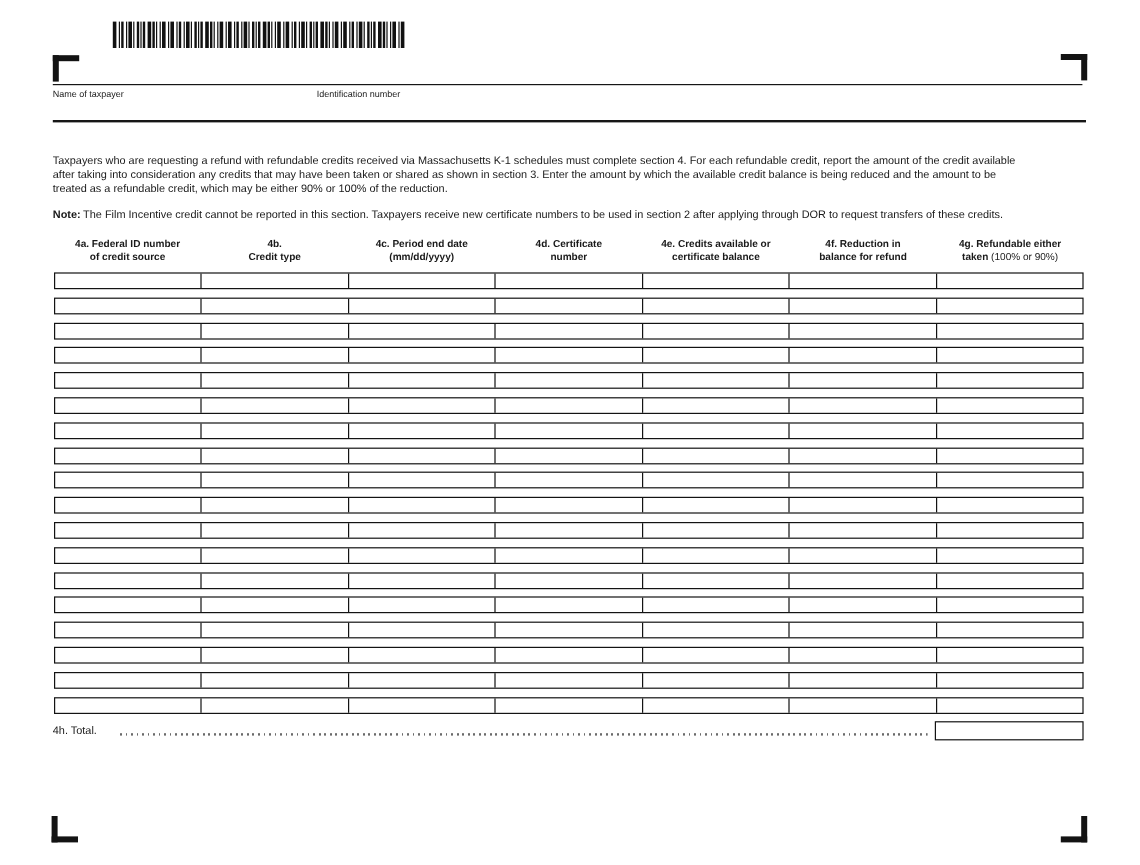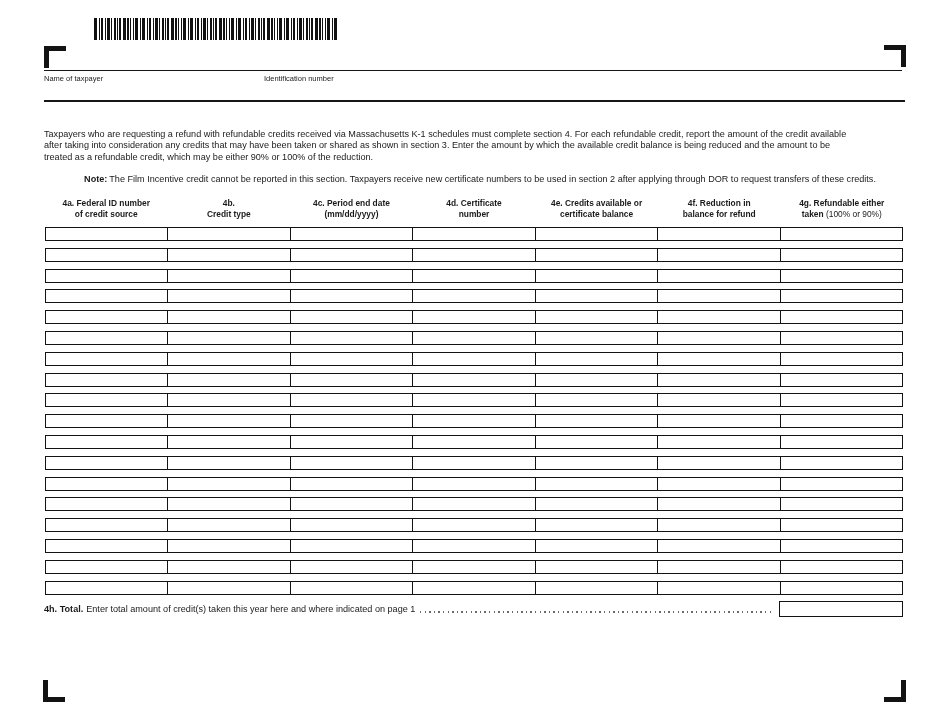--- a/index.html
+++ b/index.html
@@ -23,37 +23,37 @@
 
   .small-label{position:absolute;top:74px;font-size:7.5px;color:#222;white-space:nowrap;}
   .lbl-name{left:44px;}
   .lbl-id{left:264px;}
 
   .title{position:absolute;left:44px;top:109px;margin:0;font-size:14px;font-weight:bold;
          letter-spacing:.15px;white-space:nowrap;}
 
   .intro{position:absolute;left:44px;top:129px;width:872px;margin:0;font-size:9.1px;
          line-height:11.4px;white-space:pre-line;}
-  .note{position:absolute;left:44px;top:174px;width:872px;margin:0;font-size:9.1px;line-height:11.4px;text-align:center;}
+  .note{position:absolute;left:44px;top:174px;width:872px;margin:0;font-size:9.1px;line-height:11.4px;}
   .note .b{font-weight:bold;margin-right:2px;}
 
   .thead{position:absolute;left:45px;top:198px;width:858px;display:flex;align-items:flex-end;}
   .col-h{flex:1;text-align:center;font-weight:bold;font-size:8.4px;line-height:10.6px;}
   .col-h .light{font-weight:normal;}
 
   .tbody{position:absolute;left:45px;top:227px;width:858px;display:flex;flex-direction:column;}
   .t-row{display:flex;height:14px;border:1.5px solid #131313;background:#fff;
          box-sizing:border-box;margin-bottom:6.8px;}
   .t-row:last-child{margin-bottom:0;}
   .t-cell{flex:1;border-left:1px solid #131313;}
   .t-cell:first-child{border-left:none;}
 
   .total-line{position:absolute;left:44px;top:600px;width:859px;height:18px;display:flex;
               align-items:center;font-size:9.1px;}
-  .total-line .b{font-weight:bold;margin-right:3px;white-space:nowrap;}
+  .total-line .b{font-weight:normal;margin-right:14px;white-space:nowrap;}
   .total-line .txt{white-space:nowrap;}
   .leader{flex:1;height:1.6px;margin:6px 6px 0 5px;
           background-image:repeating-linear-gradient(to right,#6a6a6a 0 1.5px,transparent 1.5px 4.6px);}
   .total-box{width:124px;height:16px;border:1.6px solid #131313;box-sizing:border-box;background:#fff;flex:none;}
 </style>
 </head>
 <body>
 
 <div class="page">
 
@@ -420,18 +420,17 @@
         <div class="t-cell"></div>
         <div class="t-cell"></div>
         <div class="t-cell"></div>
         <div class="t-cell"></div>
         <div class="t-cell"></div>
       </div>
     </div>
 
   <div class="total-line">
     <span class="b">4h. Total.</span>
-    <span class="txt">Enter total amount of credit(s) taken this year here and where indicated on page 1</span>
     <div class="leader"></div>
     <div class="total-box"></div>
   </div>
 
 </div>
 
 </body></html>

